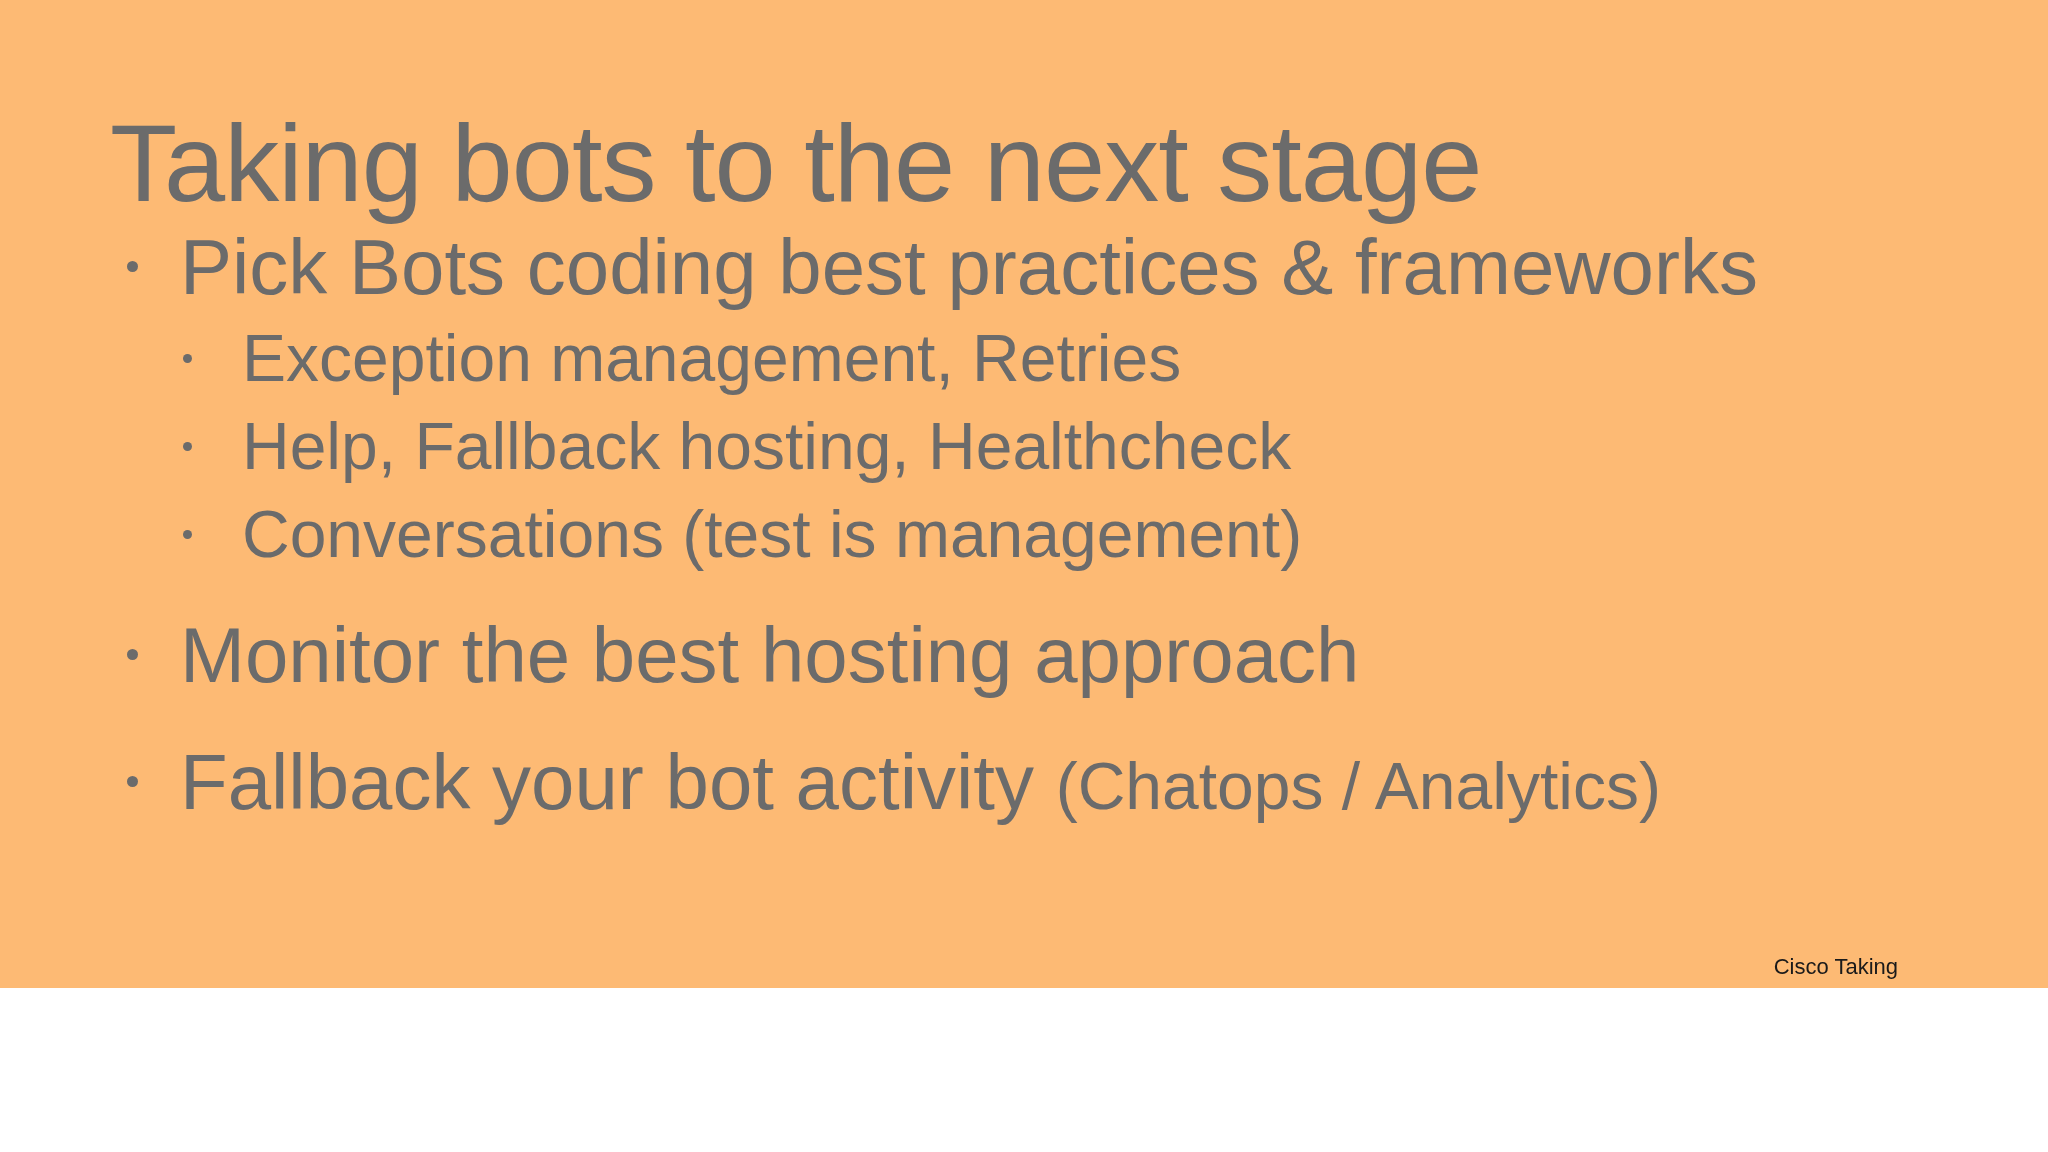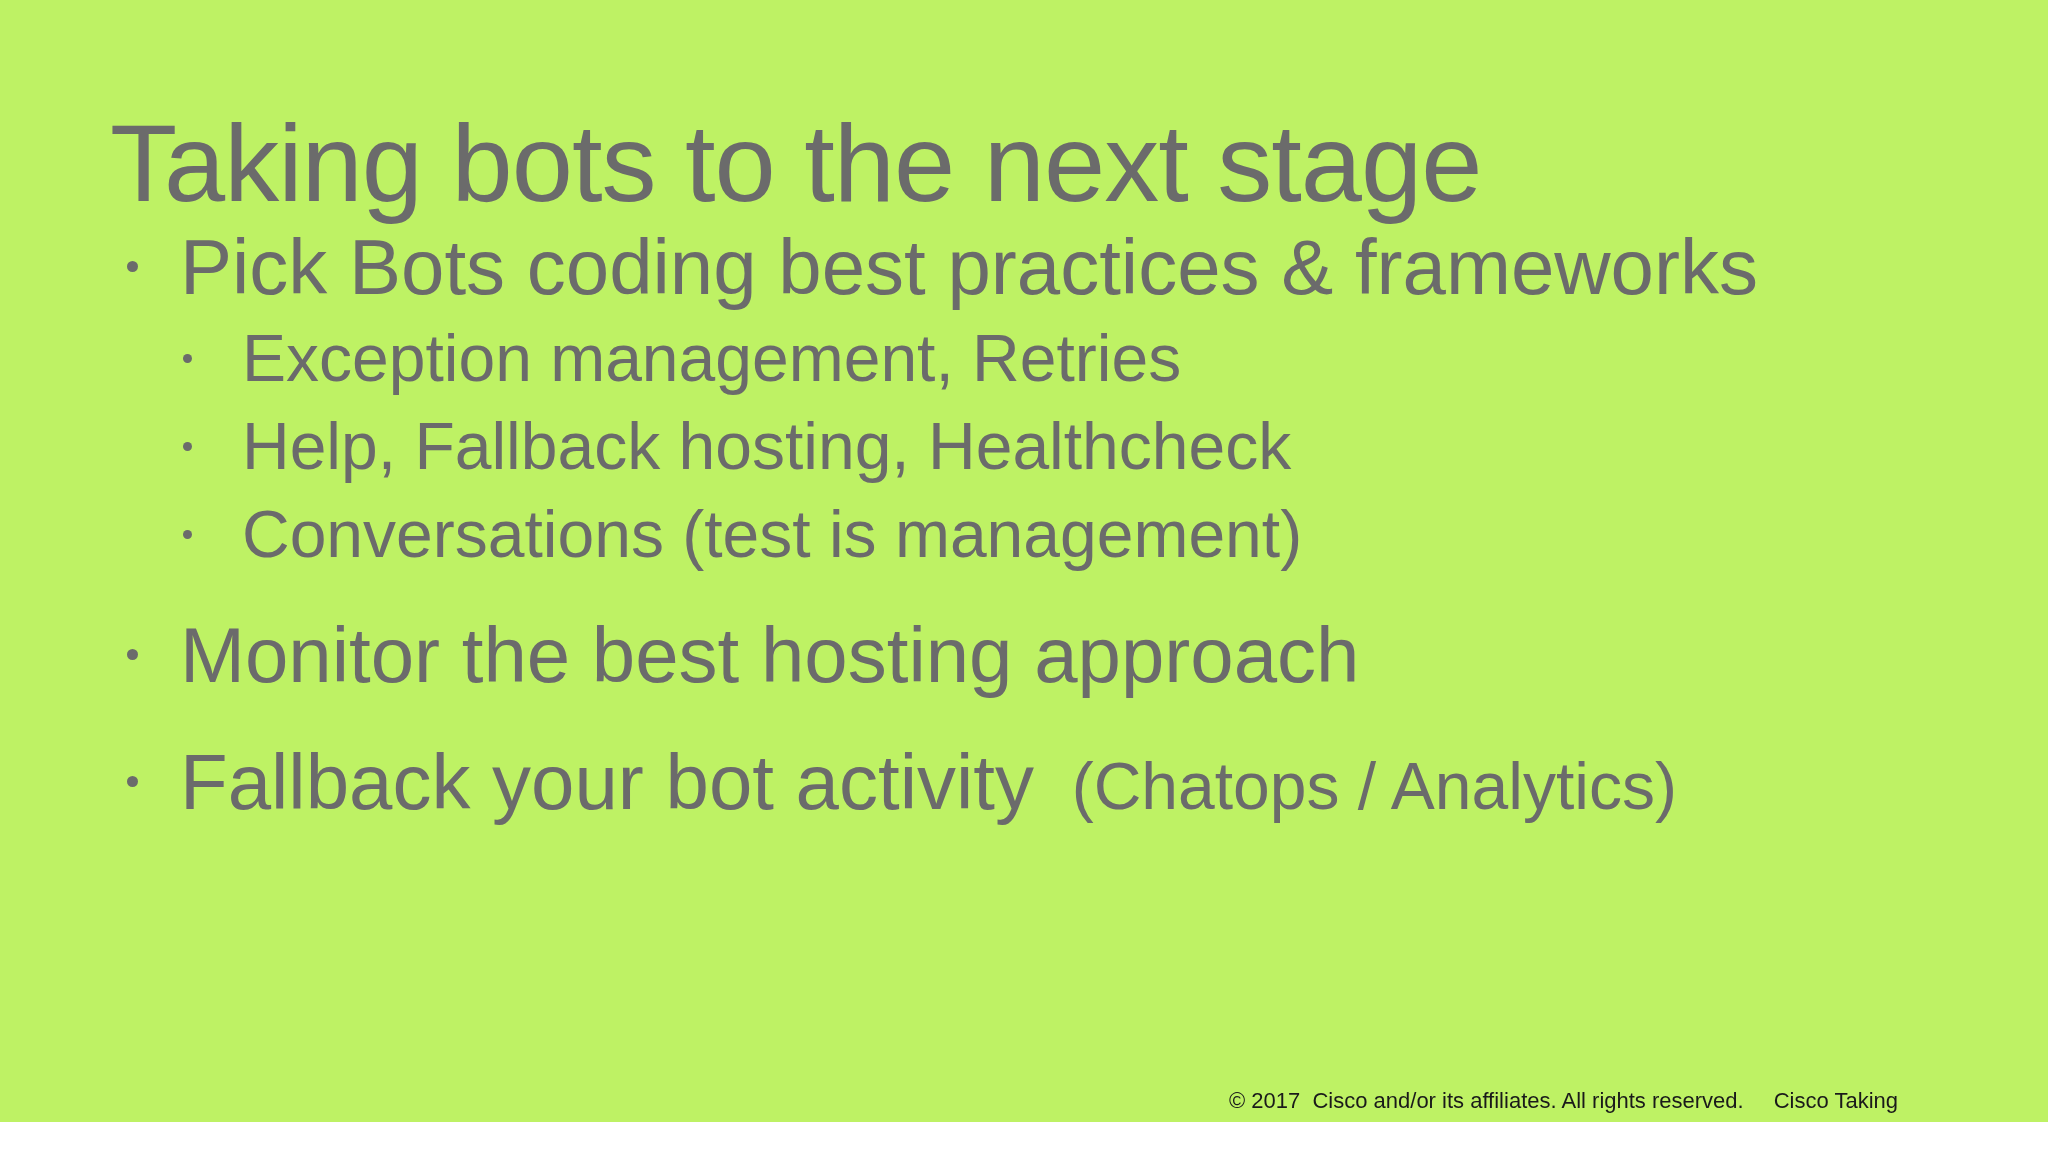--- a/index.html
+++ b/index.html
@@ -3,22 +3,22 @@
 <meta charset="utf-8">
 <style>
   html, body {
     margin: 0;
     padding: 0;
     background: #ffffff;
   }
   .slide {
     position: relative;
     width: 2048px;
-    height: 1122px;
-    background: #bef264;
+    height: 988px;
+    background: #fdba74;
     overflow: hidden;
     font-family: "Liberation Sans", sans-serif;
     color: #6b6b6b;
   }
   .title {
     position: absolute;
     left: 110px;
     top: 26px;
     font-size: 110px;
     line-height: 1.15;
@@ -39,21 +39,21 @@
     position: absolute;
     border-radius: 50%;
     background: #6b6b6b;
   }
   .l1 { font-size: 78px; }
   .l1 .dot { left: 127px; top: 37px; width: 11px; height: 11px; }
   .l1 .txt { position: absolute; left: 180px; top: 0; }
   .l2 { font-size: 66px; }
   .l2 .dot { left: 183px; top: 32px; width: 9px; height: 9px; }
   .l2 .txt { position: absolute; left: 242px; top: 0; }
-  .suffix { font-size: 66px; margin-left: 16px; }
+  .suffix { font-size: 66px; }
   .b-0 { top: 224px; }
   .b-1 { top: 322px; }
   .b-2 { top: 410px; }
   .b-3 { top: 498px; }
   .b-4 { top: 612px; }
   .b-5 { top: 739px; }
   .footer {
     position: absolute;
     right: 150px;
     bottom: 8px;
@@ -96,17 +96,16 @@
     <span class="dot"></span>
     <span class="txt">Monitor the best hosting approach</span>
   </div>
 
   <div class="bullet-item l1 b-5">
     <span class="dot"></span>
     <span class="txt"><span>Fallback your bot activity </span><span class="suffix">(Chatops / Analytics)</span></span>
   </div>
 
   <div class="footer">
-    <span>© 2017  Cisco and/or its affiliates. All rights reserved.</span>
     <span>Cisco Taking</span>
   </div>
 
 </div>
 
 </body></html>

